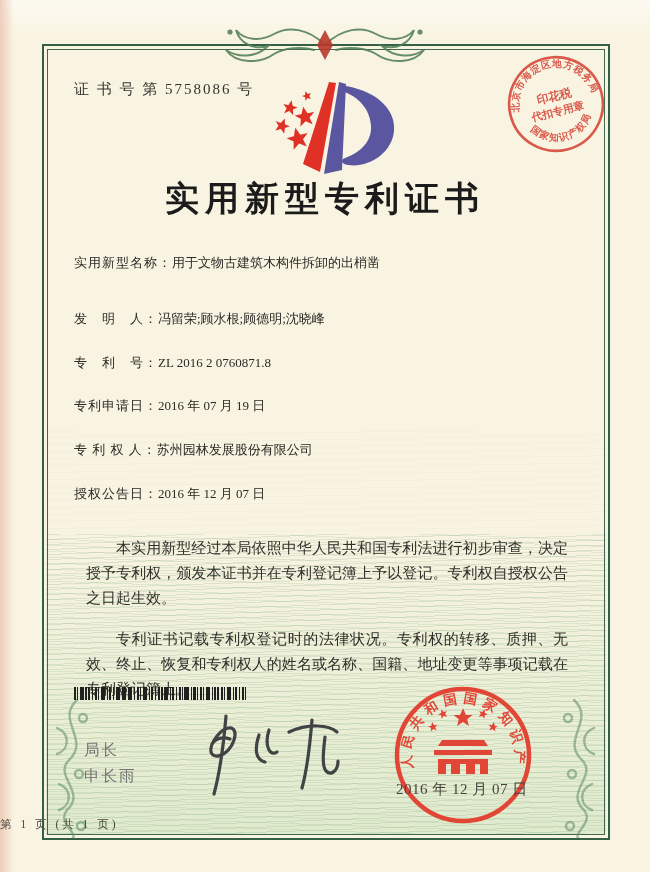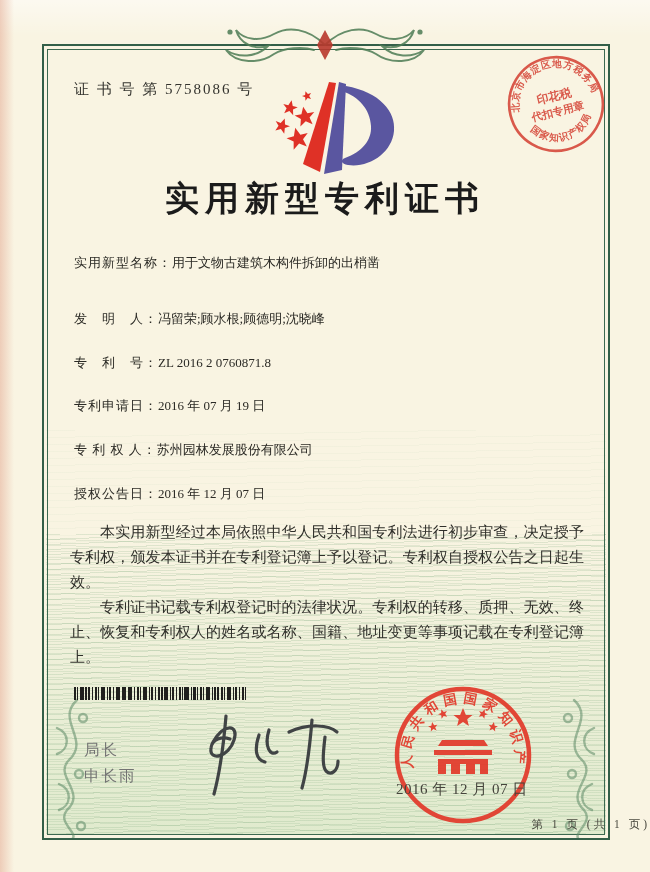--- a/index.html
+++ b/index.html
@@ -47,40 +47,40 @@
     font-size:34px;font-weight:bold;letter-spacing:6px;color:#1b1b1b;
   }
   .fields{position:absolute;left:74px;top:0;width:490px;z-index:3;}
   .frow{position:absolute;left:0;white-space:nowrap;font-size:13px;color:#2b2a25;}
   .frow .lab{letter-spacing:1px;}
   .r0{top:254px}.r1{top:310px}.r2{top:354px}.r3{top:397px}.r4{top:441px}.r5{top:485px}
   .paras{
     position:absolute;left:70px;top:520px;width:514px;z-index:3;
     font-size:15px;line-height:25px;text-align:justify;color:#2f2f2a;
   }
-  .paras p{margin:0;text-indent:2em;}
+  .paras p{margin:16px;text-indent:2em;}
   .barcode{
     position:absolute;left:74px;top:687px;width:172px;height:13px;z-index:3;
     background:
       repeating-linear-gradient(90deg,#20201e 0 1px,rgba(0,0,0,0) 1px 3px),
       repeating-linear-gradient(90deg,#20201e 0 2px,rgba(0,0,0,0) 2px 7px),
       repeating-linear-gradient(90deg,#20201e 0 1px,rgba(0,0,0,0) 1px 11px);
   }
   .signer{
     position:absolute;left:84px;top:737px;z-index:4;
     font-size:15.5px;line-height:26px;letter-spacing:2px;color:#737373;
   }
   .autograph{position:absolute;left:185px;top:710px;z-index:4;}
   .seal{position:absolute;left:388px;top:680px;z-index:4;opacity:.93;}
   .sealdate{
     position:absolute;left:396px;top:780px;z-index:5;
     font-size:15px;letter-spacing:.5px;color:#45443c;
   }
   .footer{
-    position:absolute;left:0;right:0;top:817px;z-index:3;text-align:right;
+    position:absolute;left:0;right:0;top:817px;z-index:3;text-align:left;
     font-size:11.5px;letter-spacing:3px;color:#4a4a40;
   }
   svg text{font-family:"Liberation Serif","DejaVu Serif",serif;}
 </style>
 </head>
 <body>
 
 <div class="page">
 
   <div class="frame"></div>

